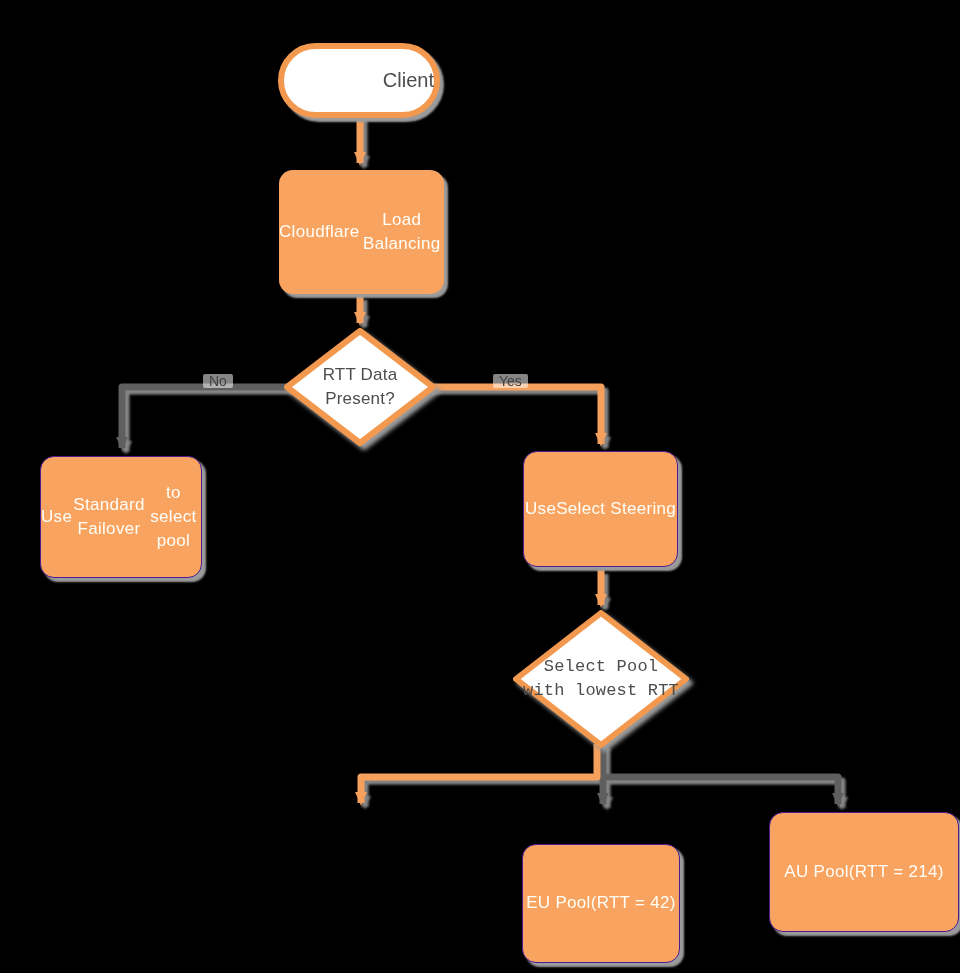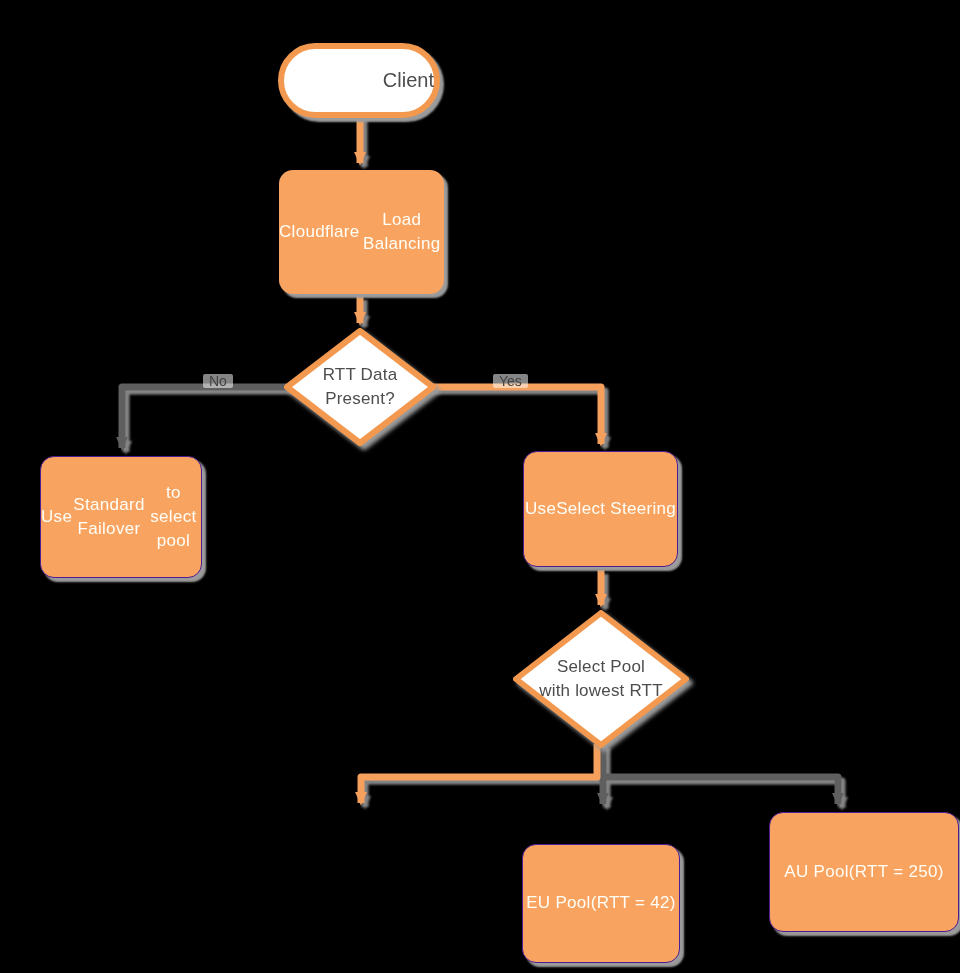--- a/index.html
+++ b/index.html
@@ -102,34 +102,34 @@
     <div>Use</div>
     <div>Standard Failover</div>
     <div>to select pool</div>
   </div>
 
   <div class="box white-border" style="left:523px; top:451px; width:155px; height:116px;">
     <div>Use</div>
     <div>Select Steering</div>
   </div>
 
-  <div class="diamond" style="left:512px; top:609px; width:178px; height:140px;">
+  <div class="diamond" style="left:512px; top:609px; width:178px; height:140px;font-family:Liberation Mono, monospace;">
     <svg width="178" height="140" viewBox="0 0 178 140">
       <polygon points="89,4 174,70 89,136 4,70" fill="#FFFFFF" stroke-width="6" stroke-linejoin="round" stroke="#F2994F"></polygon>
     </svg>
     <div class="dtext">
       <div>Select Pool</div>
       <div>with lowest RTT</div>
     </div>
   </div>
 
 
   <div class="box white-border" style="left:522px; top:844px; width:158px; height:119px;">
     <div>EU Pool</div>
     <div>(RTT = 42)</div>
   </div>
 
   <div class="box white-border" style="left:769px; top:812px; width:190px; height:120px;">
     <div>AU Pool</div>
-    <div>(RTT = 250)</div>
+    <div>(RTT = 214)</div>
   </div>
 
 </div>
 
 </body></html>

